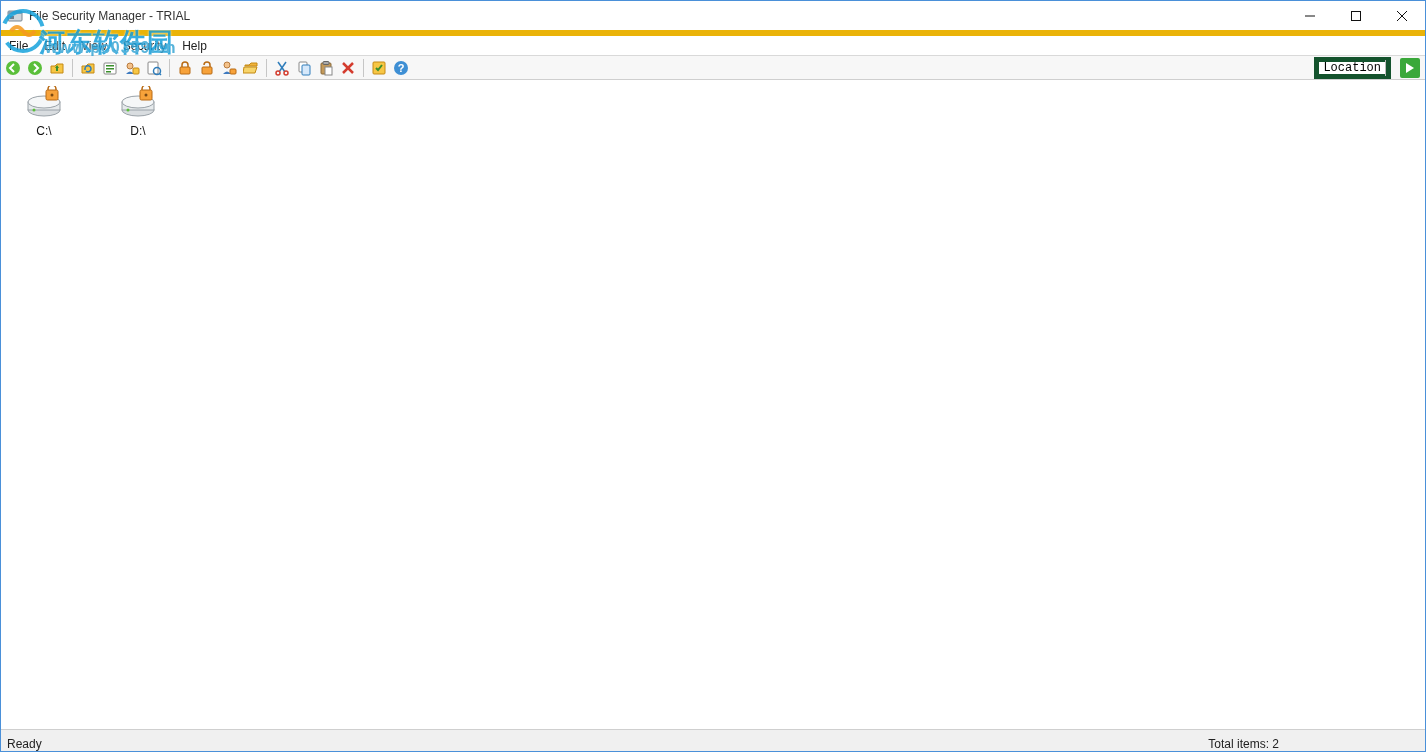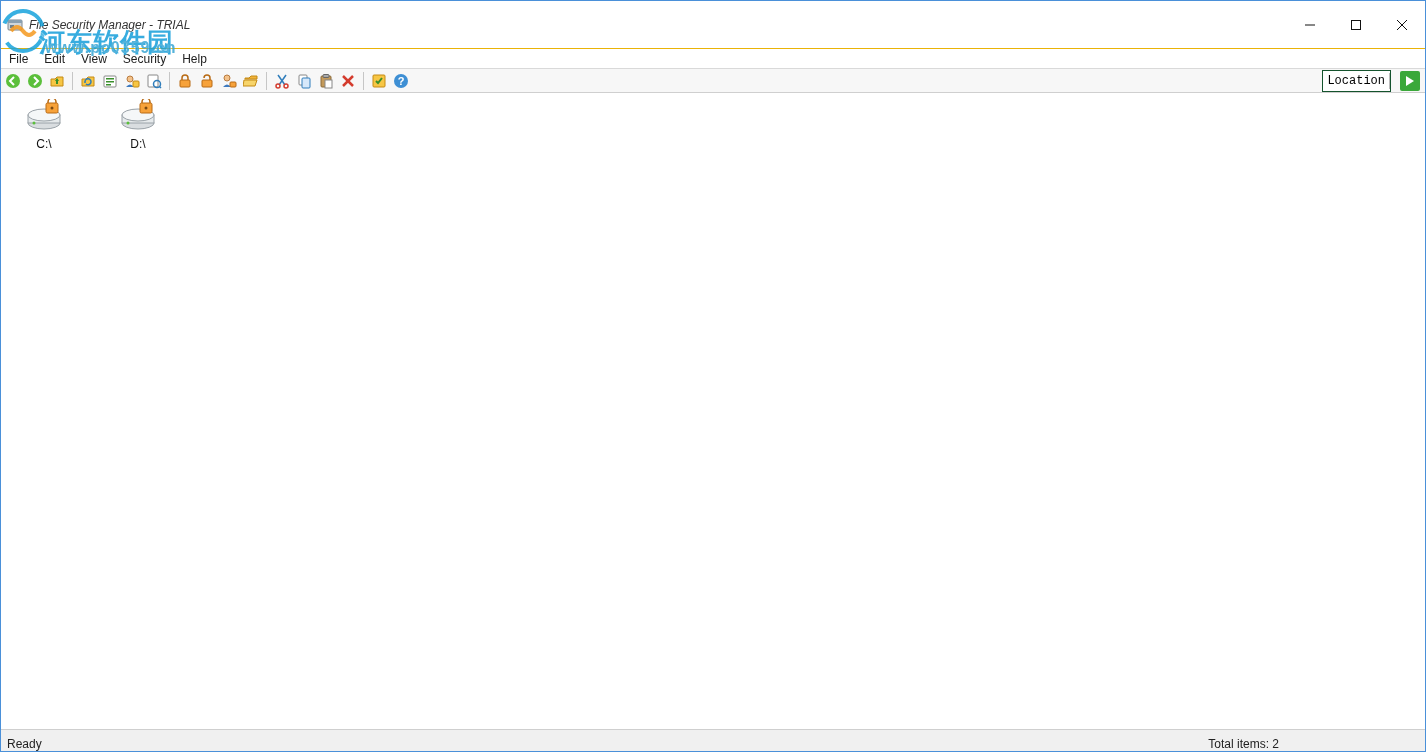--- a/index.html
+++ b/index.html
@@ -10,28 +10,27 @@
     width: 1426px;
     height: 752px;
     display: flex;
     flex-direction: column;
     border: 1px solid #4a90d9;
     overflow: hidden;
     position: relative;
   }
   
   .titlebar {
-    height: 48px;
+    height: 35px;
     background: #fff;
     display: flex;
     align-items: center;
     padding-left: 6px;
-    border-bottom: 1px solid #eab308;
+    border-bottom: 6px solid #eab308;
     position: relative;
-    font-style: italic;
   }
   .titlebar .app-icon {
     width: 16px; height: 16px;
     margin-right: 6px;
     display: inline-flex;
   }
   .titlebar .title {
     color: #333;
     font-size: 12px;
   }
@@ -81,21 +80,21 @@
   .tool-sep {
     width: 1px; height: 18px;
     background: #c6c6c6;
     margin: 0 3px;
   }
   .spacer { flex:1; }
   .location-pane {
     display:flex;
     align-items:center;
     height:22px;
-    border:1px solid #14532d;
+    border:5px solid #14532d;
     background:#fff;
     justify-content:flex-end;
   }
   .location-label {
     font-family: "Courier New", monospace;
     font-size: 12px;
     padding: 1px 4px;
     border-right:1px solid #bbb;
     white-space: nowrap;
   }

